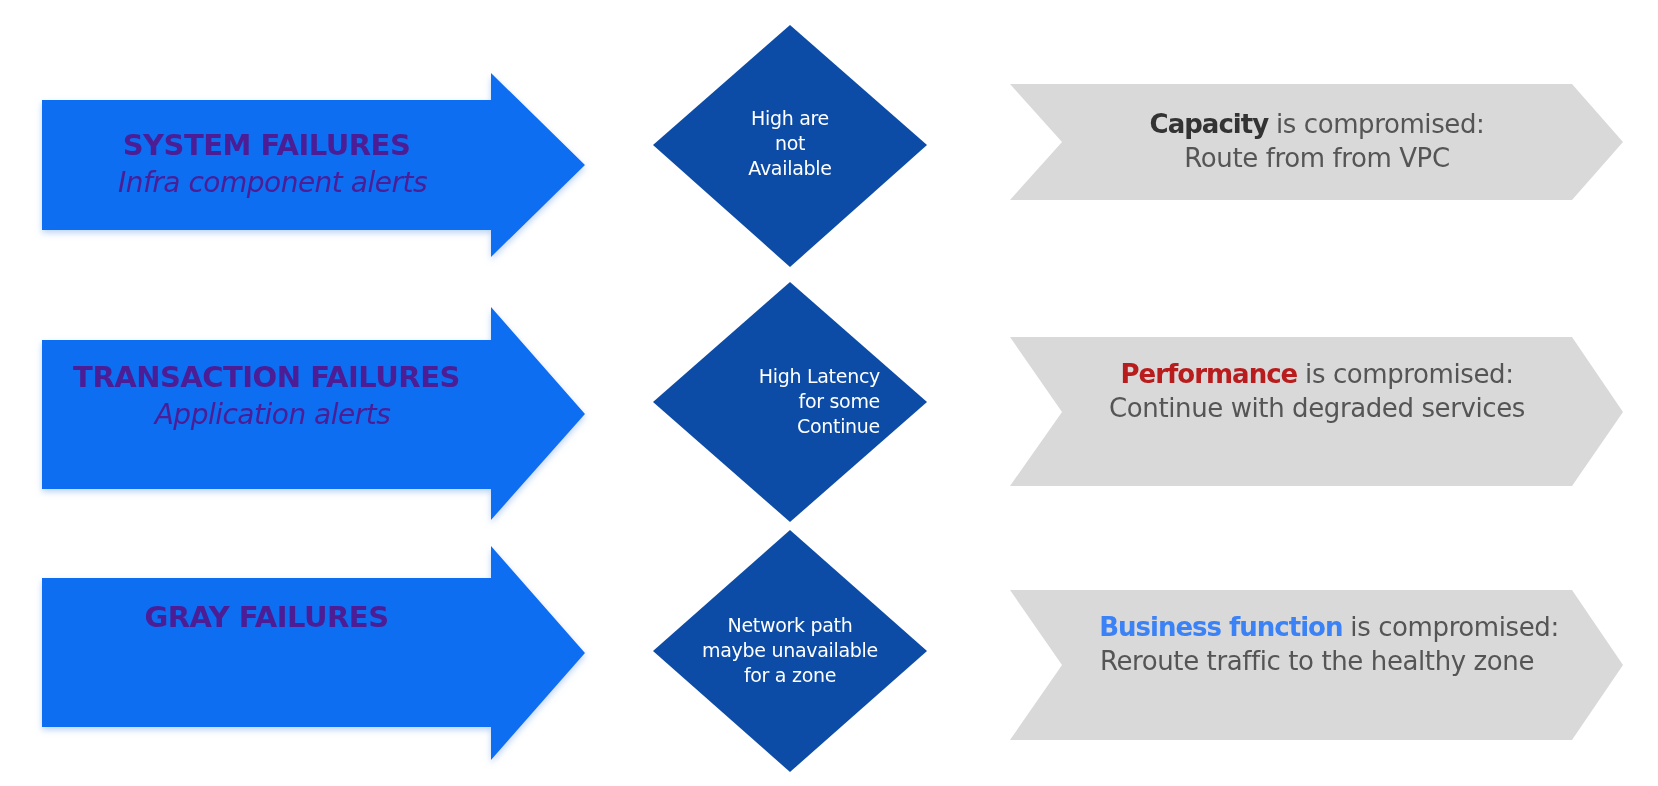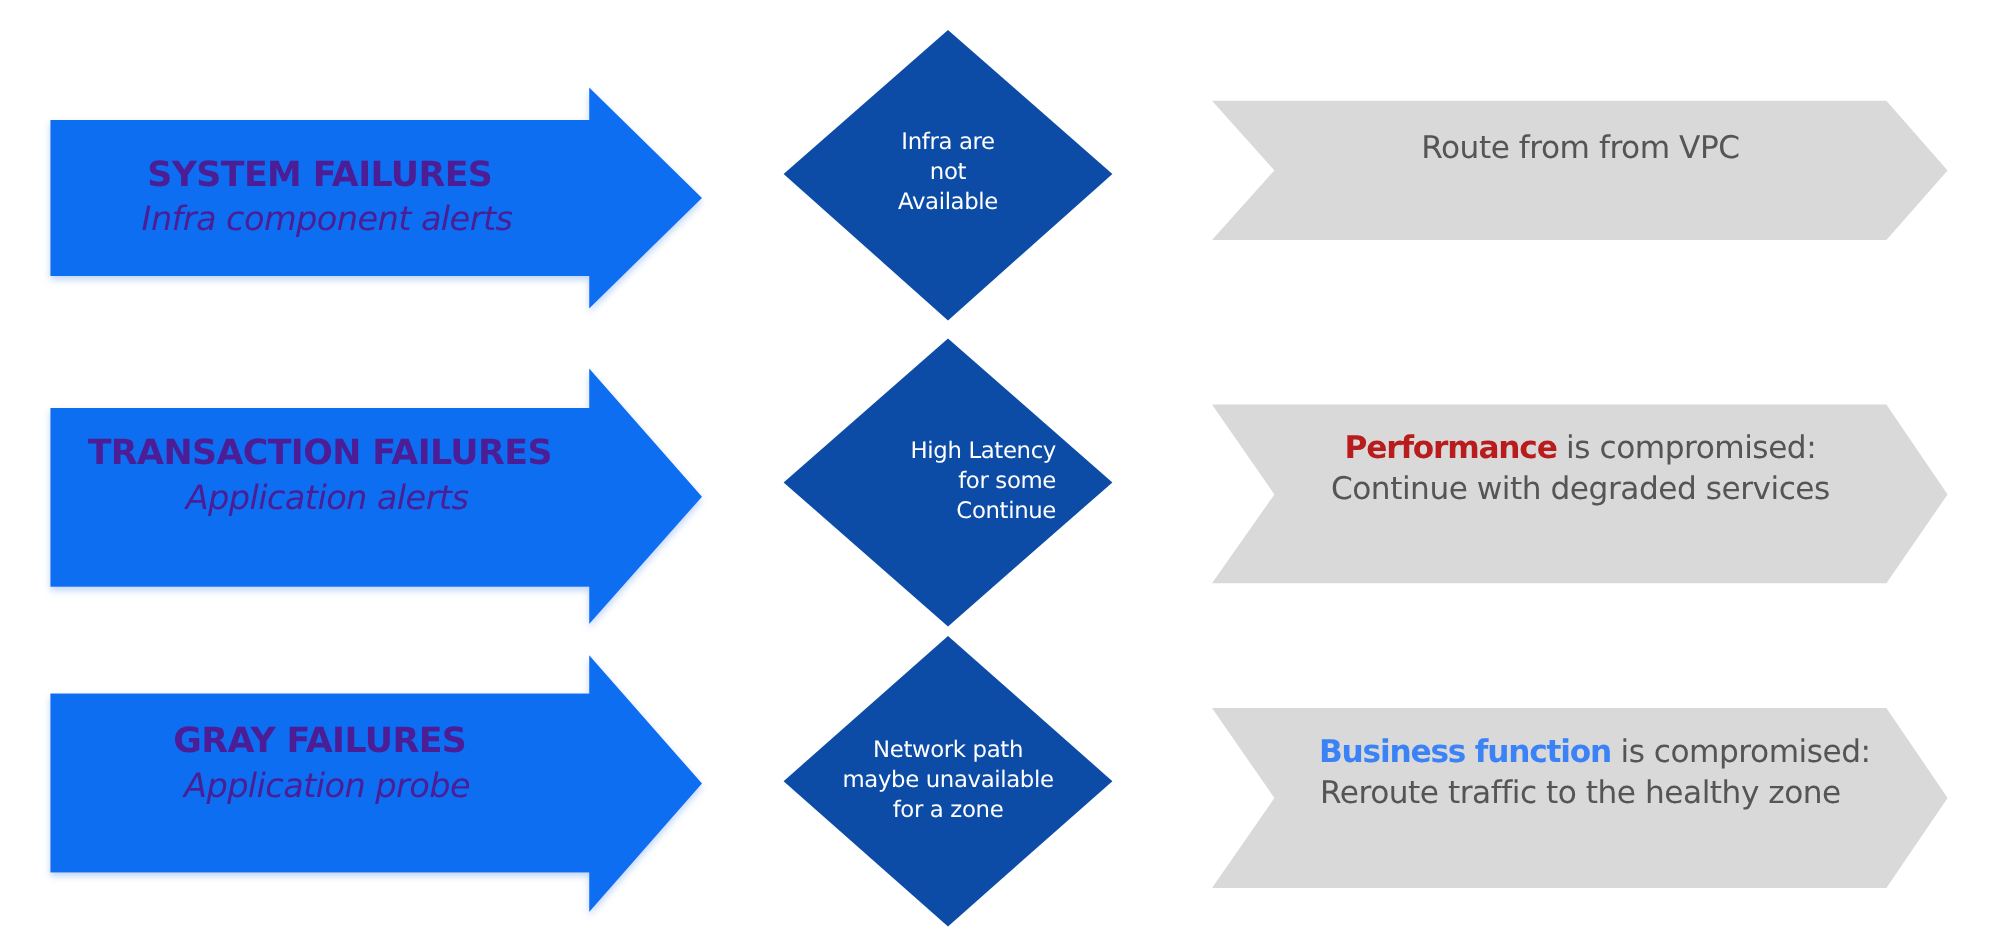--- a/index.html
+++ b/index.html
@@ -36,45 +36,45 @@
   <polygon class="arrow-shape" filter="url(#sh)" points="42,578 491,578 491,546 585,653 491,760 491,727 42,727" fill="#0A6EF2"></polygon>
   <polygon class="diamond-shape" points="790,530 927,651 790,772 653,651" fill="#0C4CA6"></polygon>
   <polygon class="chevron-shape" points="1010,590 1572,590 1623,665 1572,740 1010,740 1062,665" fill="#D9D9D9"></polygon>
 </svg>
 
 <div class="arrow-text" style="top:126px;">
   <div class="arrow-title">SYSTEM FAILURES</div>
   <div class="arrow-sub">Infra component alerts</div>
 </div>
 <div class="diamond-text" style="top:106px;">
-  <div>Infra are</div>
+  <div>High are</div>
   <div>not</div>
   <div>Available</div>
 </div>
 <div class="chev-text" style="top: 107px; color: rgb(85, 85, 85);">
+  <div><span class="term" style="color: rgb(51, 51, 51);">Capacity</span><span> is compromised:</span></div>
   <div>Route from from VPC</div>
 </div>
 
 <div class="arrow-text" style="top:358px;">
   <div class="arrow-title">TRANSACTION FAILURES</div>
   <div class="arrow-sub">Application alerts</div>
 </div>
 <div class="diamond-text" style="top:364px;text-align:right;">
   <div>High Latency</div>
   <div>for some</div>
   <div>Continue</div>
 </div>
 <div class="chev-text" style="top: 357px; color: rgb(85, 85, 85);">
   <div><span class="term" style="color: #b91c1c;">Performance</span><span> is compromised:</span></div>
   <div>Continue with degraded services</div>
 </div>
 
 <div class="arrow-text" style="top:598px;">
   <div class="arrow-title">GRAY FAILURES</div>
-  <div class="arrow-sub">Application probe</div>
 </div>
 <div class="diamond-text" style="top:613px;">
   <div>Network path</div>
   <div>maybe unavailable</div>
   <div>for a zone</div>
 </div>
 <div class="chev-text" style="top: 610px; color: rgb(85, 85, 85);">
   <div><span class="term" style="color: #3b82f6; margin-left: 24px;">Business function</span><span> is compromised:</span></div>
   <div>Reroute traffic to the healthy zone</div>
 </div>

